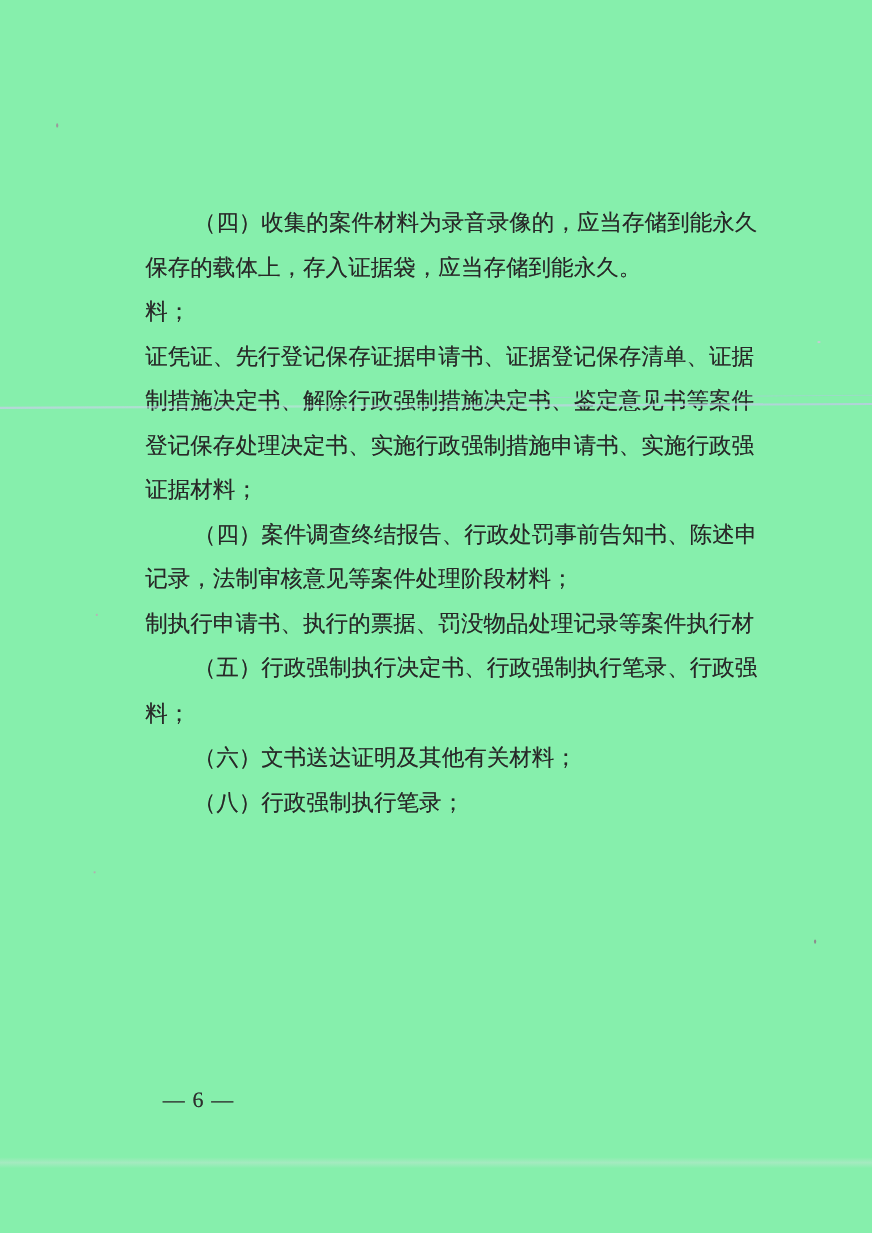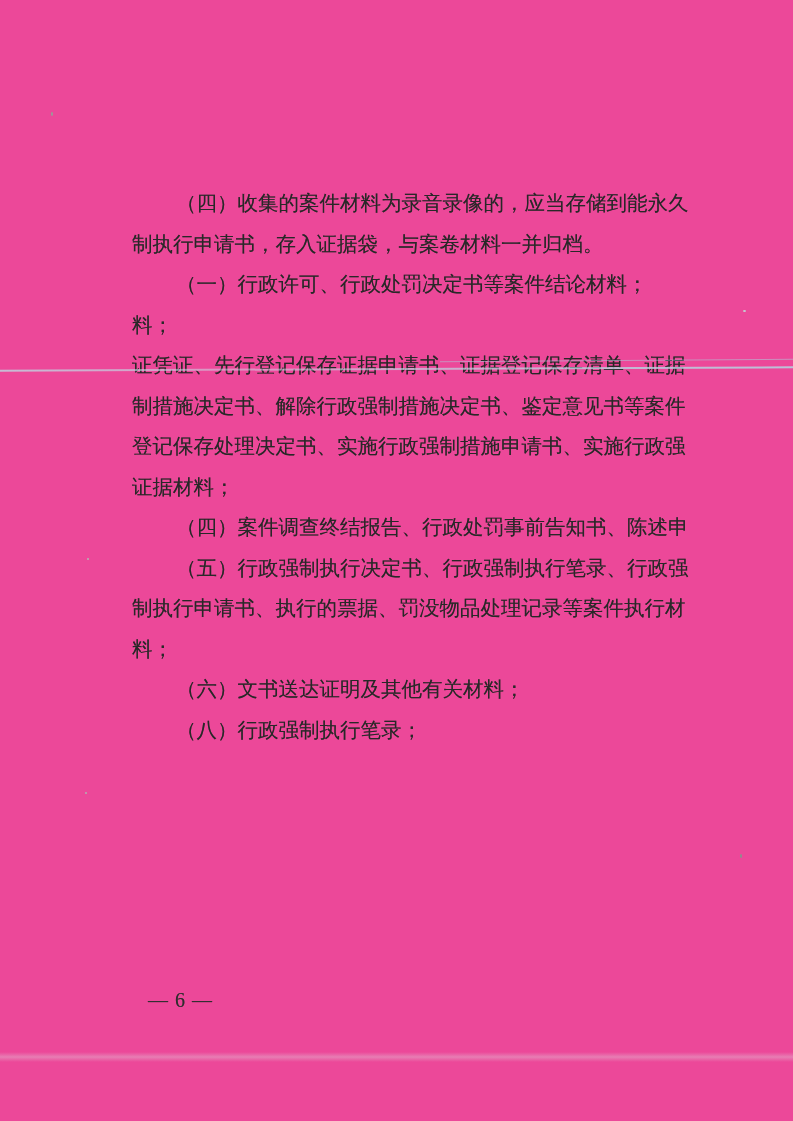--- a/index.html
+++ b/index.html
@@ -4,21 +4,21 @@
 <style>
   html, body {
     margin: 0;
     padding: 0;
     background: #e8e8e8;
   }
   .page {
     position: relative;
     width: 793px;
     height: 1121px;
-    background: #ec4899;
+    background: #86efac;
     overflow: hidden;
     font-family: "Liberation Serif", "DejaVu Serif", serif;
   }
   
   .text-block {
     position: absolute;
     left: 132px;
     top: 183px;
     width: 575px;
     font-size: 20.5px;
@@ -83,30 +83,30 @@
   .speck-4 { left: 85px;  top: 792px; width: 2px; height: 2px; background: #b0b0b0; }
   .speck-5 { left: 743px; top: 310px; width: 3px; height: 2px; background: #c6ccd2; }
 </style>
 </head>
 <body>
 
 <div class="page">
 
   <div class="text-block" id="text-block">
       <div class="line indent">（四）收集的案件材料为录音录像的，应当存储到能永久</div>
-      <div class="line">制执行申请书，存入证据袋，与案卷材料一并归档。</div>
-      <div class="line indent">（一）行政许可、行政处罚决定书等案件结论材料；</div>
+      <div class="line">保存的载体上，存入证据袋，应当存储到能永久。</div>
       <div class="line">料；</div>
       <div class="line">证凭证、先行登记保存证据申请书、证据登记保存清单、证据</div>
       <div class="line">制措施决定书、解除行政强制措施决定书、鉴定意见书等案件</div>
       <div class="line">登记保存处理决定书、实施行政强制措施申请书、实施行政强</div>
       <div class="line">证据材料；</div>
       <div class="line indent">（四）案件调查终结报告、行政处罚事前告知书、陈述申</div>
+      <div class="line">记录，法制审核意见等案件处理阶段材料；</div>
+      <div class="line">制执行申请书、执行的票据、罚没物品处理记录等案件执行材</div>
       <div class="line indent">（五）行政强制执行决定书、行政强制执行笔录、行政强</div>
-      <div class="line">制执行申请书、执行的票据、罚没物品处理记录等案件执行材</div>
       <div class="line">料；</div>
       <div class="line indent">（六）文书送达证明及其他有关材料；</div>
       <div class="line indent">（八）行政强制执行笔录；</div>
     </div>
 
   <div class="footer">— 6 —</div>
 
   <div class="artifact-line-1"></div>
   <div class="artifact-line-2"></div>
   <div class="artifact-band-bottom"></div>

